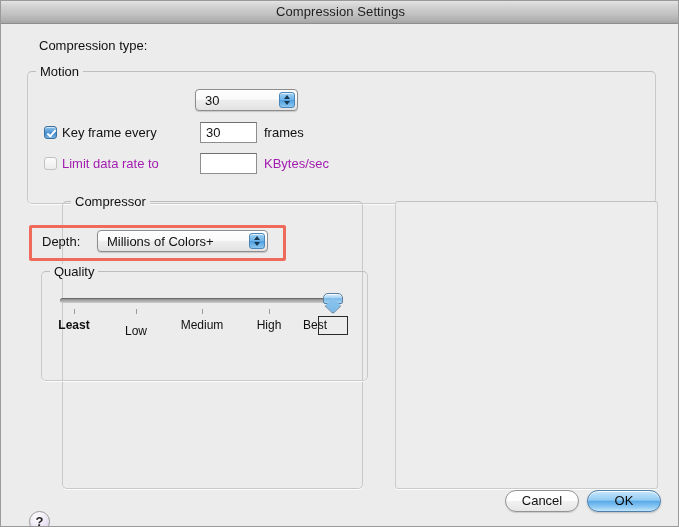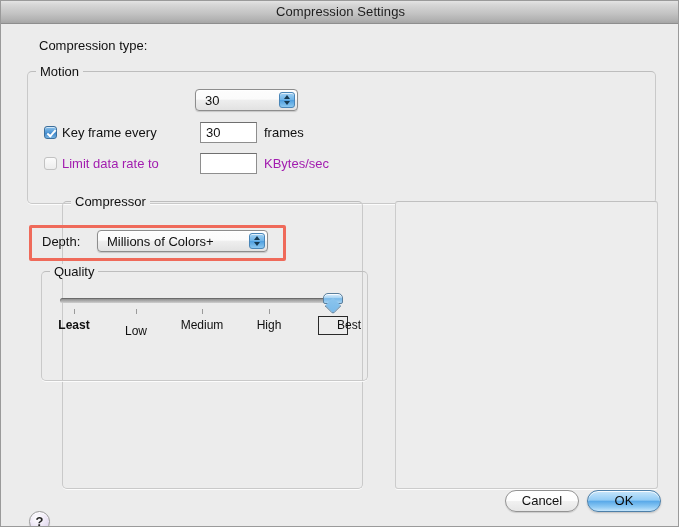--- a/index.html
+++ b/index.html
@@ -342,21 +342,21 @@
     <div class="tick" style="left:135px; top:285px;"></div>
     <div class="tick" style="left:201px; top:285px;"></div>
     <div class="tick" style="left:268px; top:285px;"></div>
 
     <div class="tick-label" style="left:43px; top:294px; width:60px;font-weight:bold;">Least</div>
     <div class="tick-label" style="left:105px; top:300px; width:60px;">Low</div>
     <div class="tick-label" style="left:171px; top:294px; width:60px;">Medium</div>
     <div class="tick-label" style="left:238px; top:294px; width:60px;">High</div>
 
     <div class="best-box" style="left:317px; top:292px; width:30px; height:19px;"></div>
-    <div class="tick-label" style="left:333px; top:294px; width:30px;">Best</div>
+    <div class="tick-label" style="left:299px; top:294px; width:30px;">Best</div>
 
     <div class="thumb" style="left:322px; top:269px;">
       <div class="body"></div>
       <div class="point"></div>
     </div>
 
     <div class="preview" style="left:394px; top:177px; width:263px; height:288px;"></div>
 
     <div class="help-btn" style="left:28px; top:487px;">
       <span>?</span>

